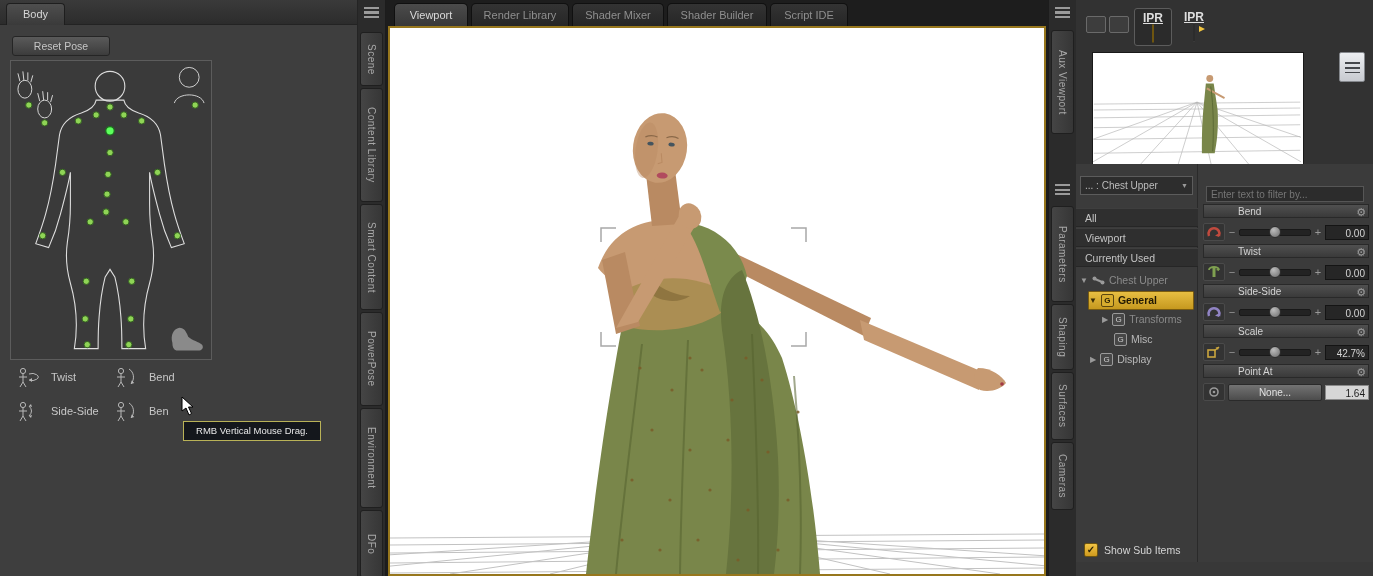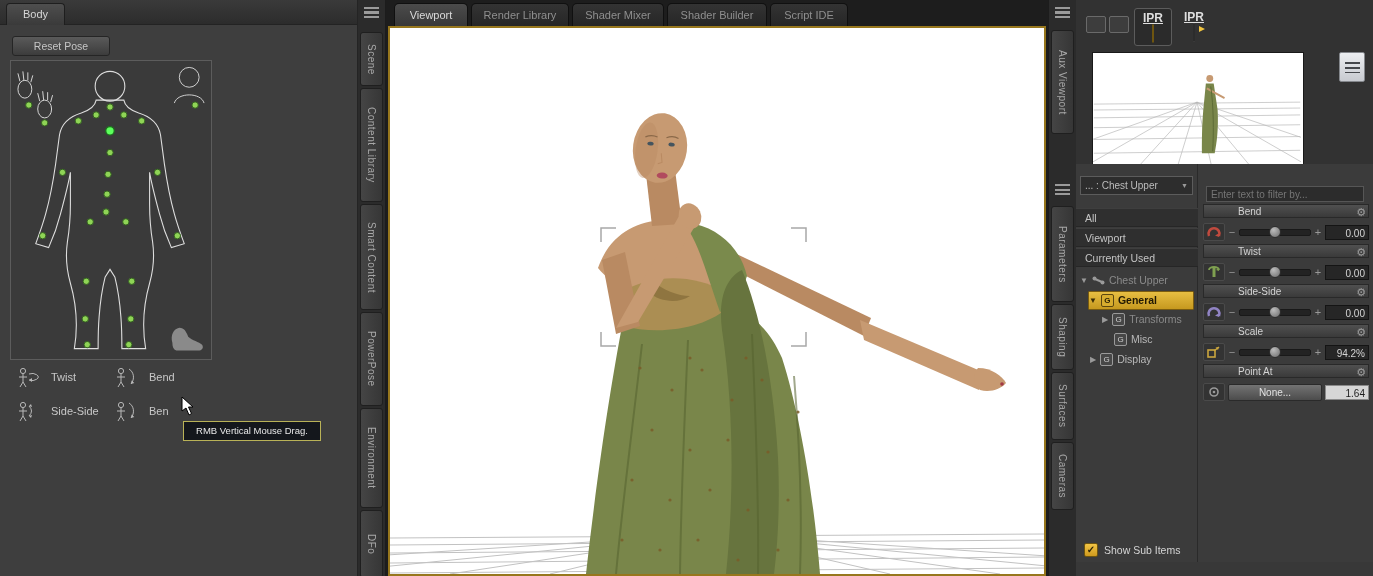--- a/index.html
+++ b/index.html
@@ -528,21 +528,21 @@
                   <rect x="2" y="4" width="7" height="7" fill="none" stroke="#caa53e" stroke-width="1.6"></rect>
                   <line x1="8" y1="5" x2="13" y2="1" stroke="#caa53e" stroke-width="1.6"></line>
                   <path d="M13,1 l-3.5,0.5 l2.5,2.5 z" fill="#caa53e"></path>
                 </svg>
               </span>
             <span class="nudge">−</span>
             <span class="ptrack">
                 <span class="phandle"></span>
               </span>
             <span class="nudge">+</span>
-            <span class="pval">94.2%</span>
+            <span class="pval">42.7%</span>
           </div>
         </div>
 
         <div class="pgroup" style="top:200px;">
           <div class="phead">
             <span>Point At</span>
             <span class="gear">⚙</span>
           </div>
           <div class="prow">
             <span class="picon">

